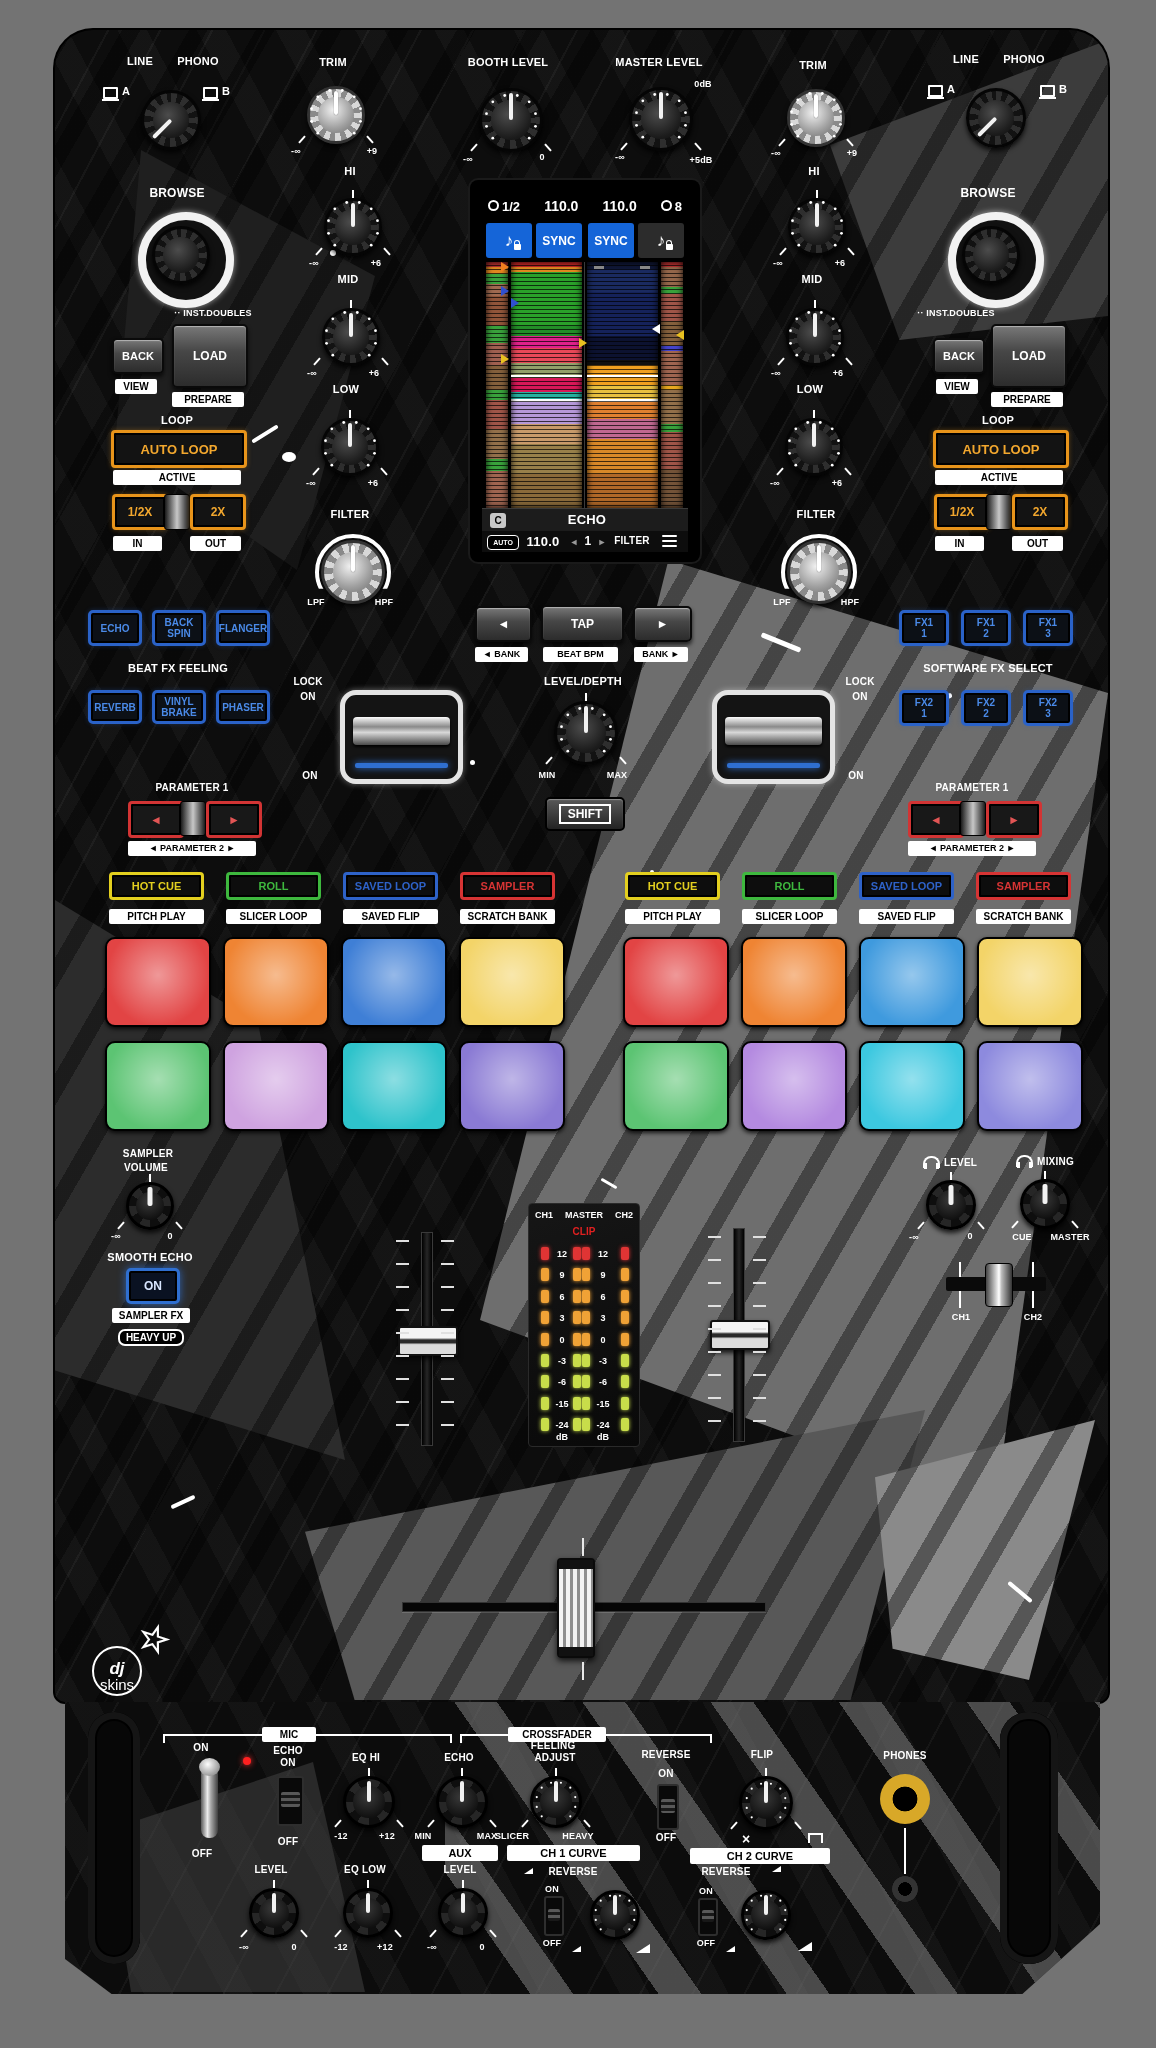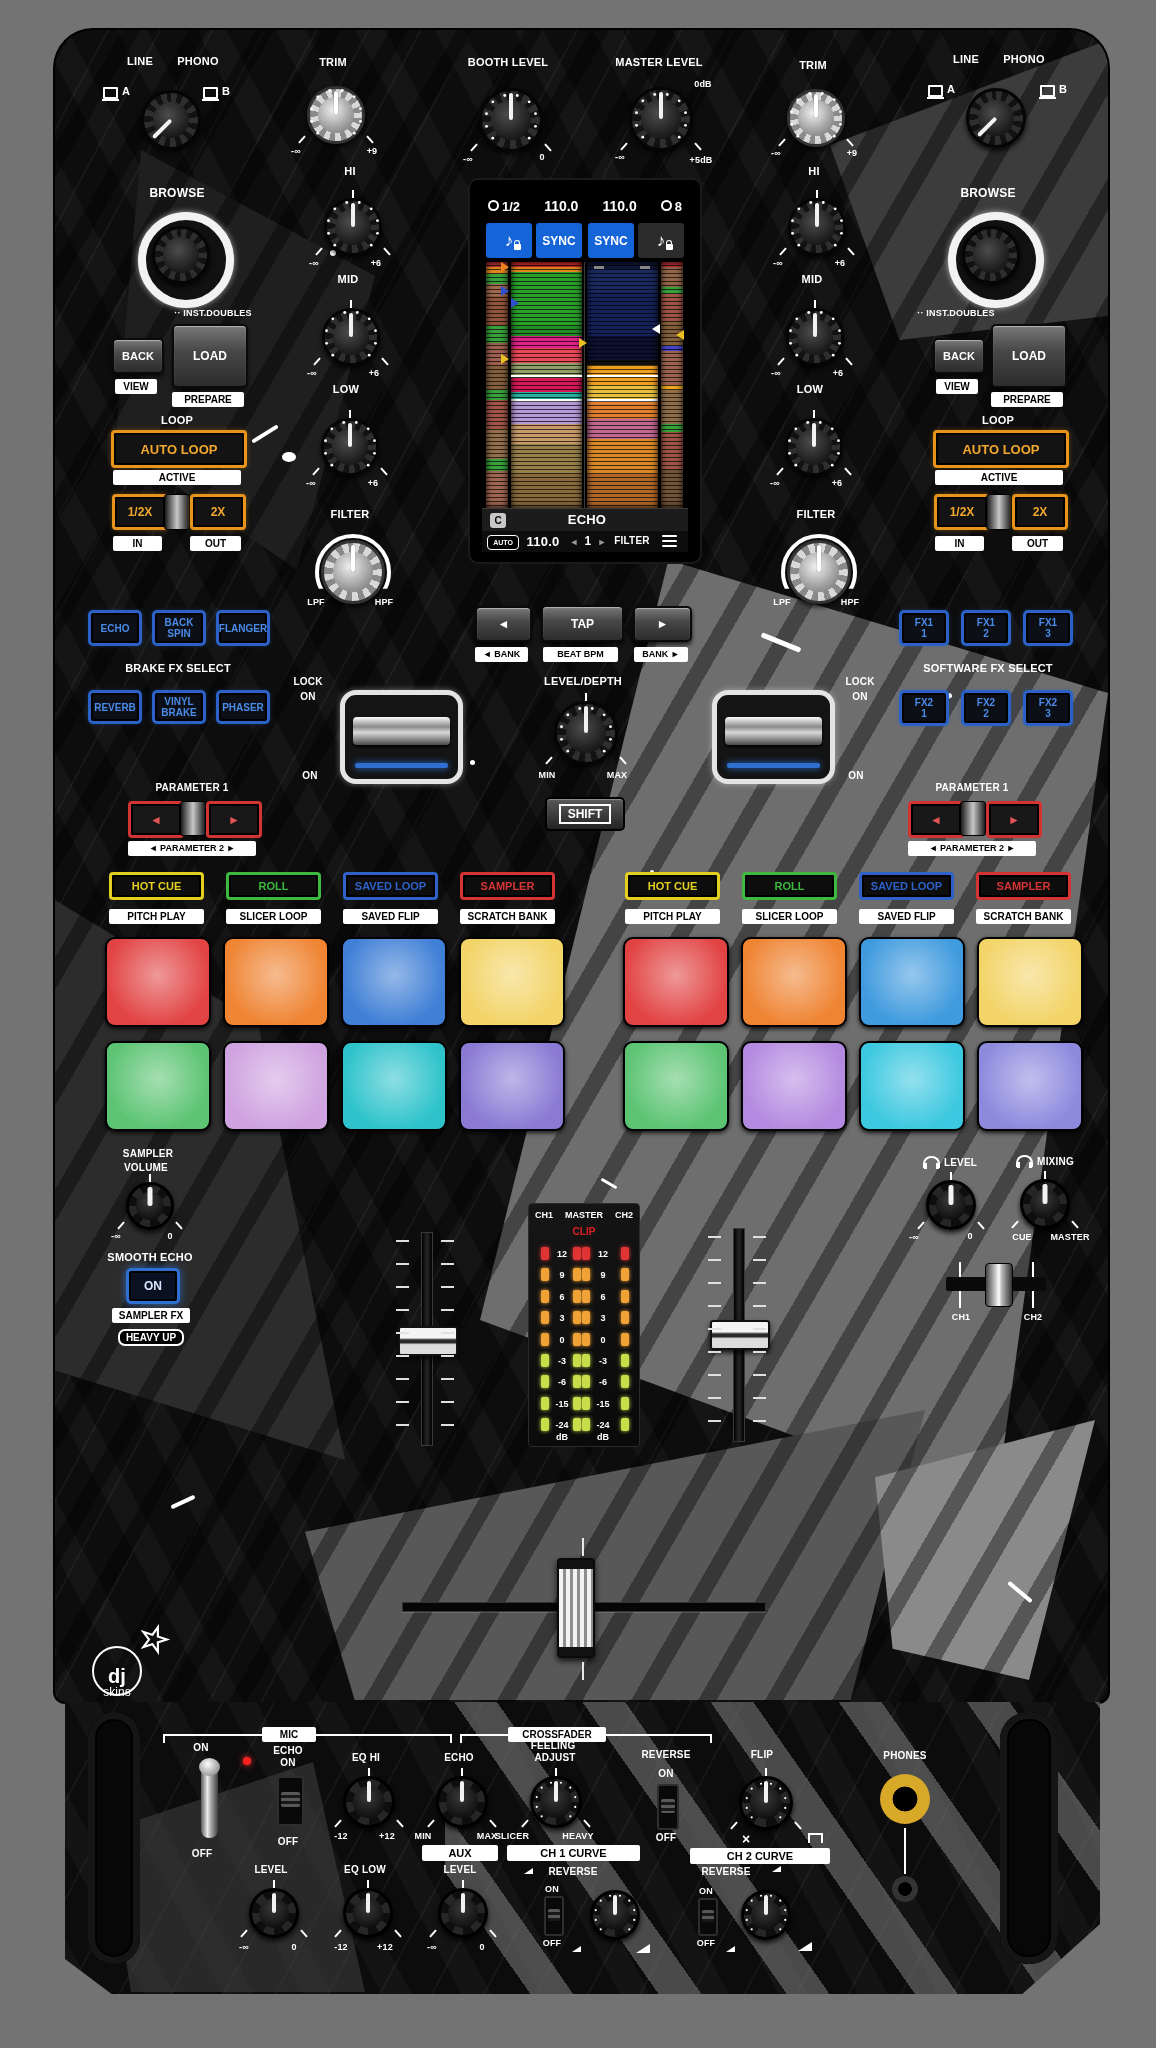--- a/index.html
+++ b/index.html
@@ -415,21 +415,21 @@
           <span>ECHO</span>
         </div>
         <div class="fxbtn">
           <span>BACK</span>
           <span>SPIN</span>
         </div>
         <div class="fxbtn">
           <span>FLANGER</span>
         </div>
       </div>
-    <div class="t" style="left:96px;top:662px;width:164px">BRAKE FX SELECT</div>
+    <div class="t" style="left:96px;top:662px;width:164px">BEAT FX FEELING</div>
     <div id="bfx2" class="L" style="left:88px;top:690px;width:180px;display:grid;grid-template-columns:repeat(3,54px);gap:10px;height:34px">
         <div class="fxbtn">
           <span>REVERB</span>
         </div>
         <div class="fxbtn">
           <span>VINYL</span>
           <span>BRAKE</span>
         </div>
         <div class="fxbtn">
           <span>PHASER</span>
@@ -684,22 +684,22 @@
     <div class="t t9" style="left:946px;top:1312px;width:30px">CH1</div>
     <div class="t t9" style="left:1018px;top:1312px;width:30px">CH2</div>
 
     <div class="L" style="left:582px;top:1538px;width:2px;height:18px;background:#e8e8e8"></div>
     <div class="xtrack" style="left:402px;top:1602px;width:362px"></div>
     <div class="xgrip" style="left:557px;top:1558px"></div>
     <div class="L" style="left:582px;top:1662px;width:2px;height:18px;background:#e8e8e8"></div>
 
     <div class="star" style="left:138px;top:1618px">☆</div>
     <div class="logo-ring" style="left:92px;top:1646px">
-      <div style="font-size:20px;font-weight:bold;margin-top:17px">dj</div>
-      <div style="font-size:12px;margin-top:-3px">skins</div>
+      <div style="font-size:17px;font-weight:bold;font-style:italic;margin-top:11px">dj</div>
+      <div style="font-size:15px;margin-top:-3px">skins</div>
     </div>
 
     <div class="L" style="left:88px;top:1712px;width:52px;height:252px;border-radius:26px;background:#070707;box-shadow:inset 0 0 0 7px #151515,inset 0 0 0 9px #000"></div>
     <div class="L" style="left:1000px;top:1712px;width:58px;height:252px;border-radius:28px;background:#070707;box-shadow:inset 0 0 0 7px #151515,inset 0 0 0 9px #000"></div>
 
     <div class="bracket" style="left:163px;top:1734px;width:289px"></div>
     <div class="wb" style="left:262px;top:1727px;width:54px">MIC</div>
     <div class="bracket" style="left:460px;top:1734px;width:252px"></div>
     <div class="wb" style="left:508px;top:1727px;width:98px">CROSSFADER</div>
 

